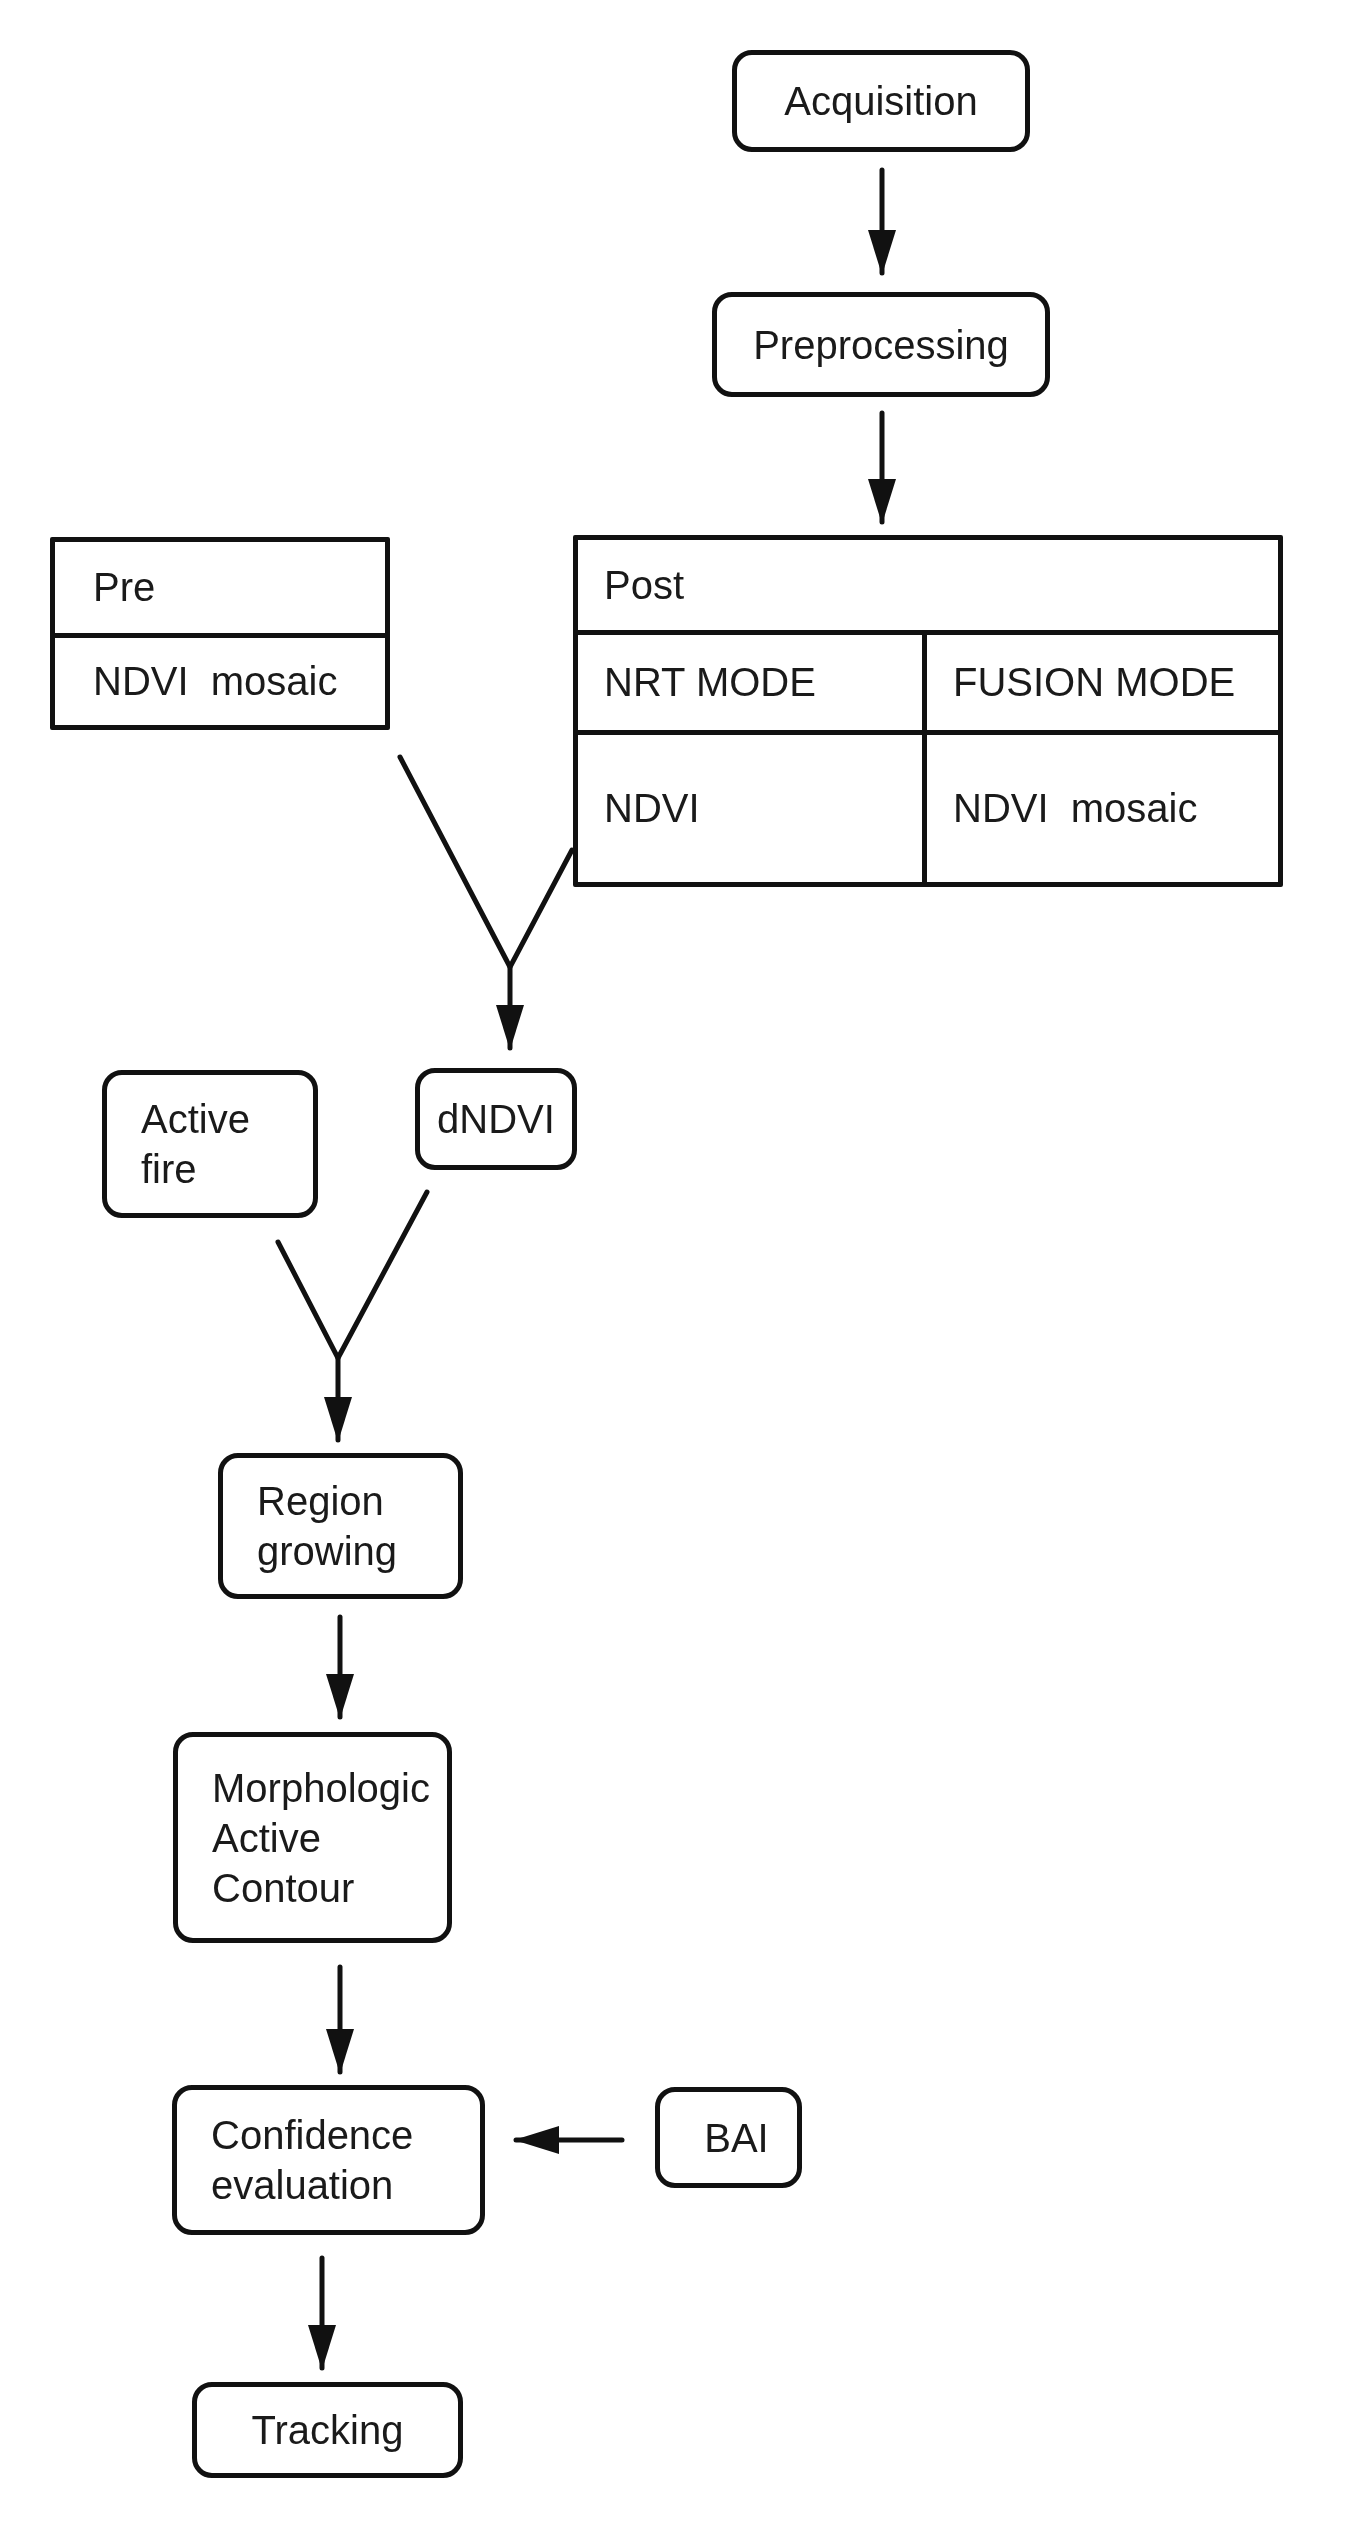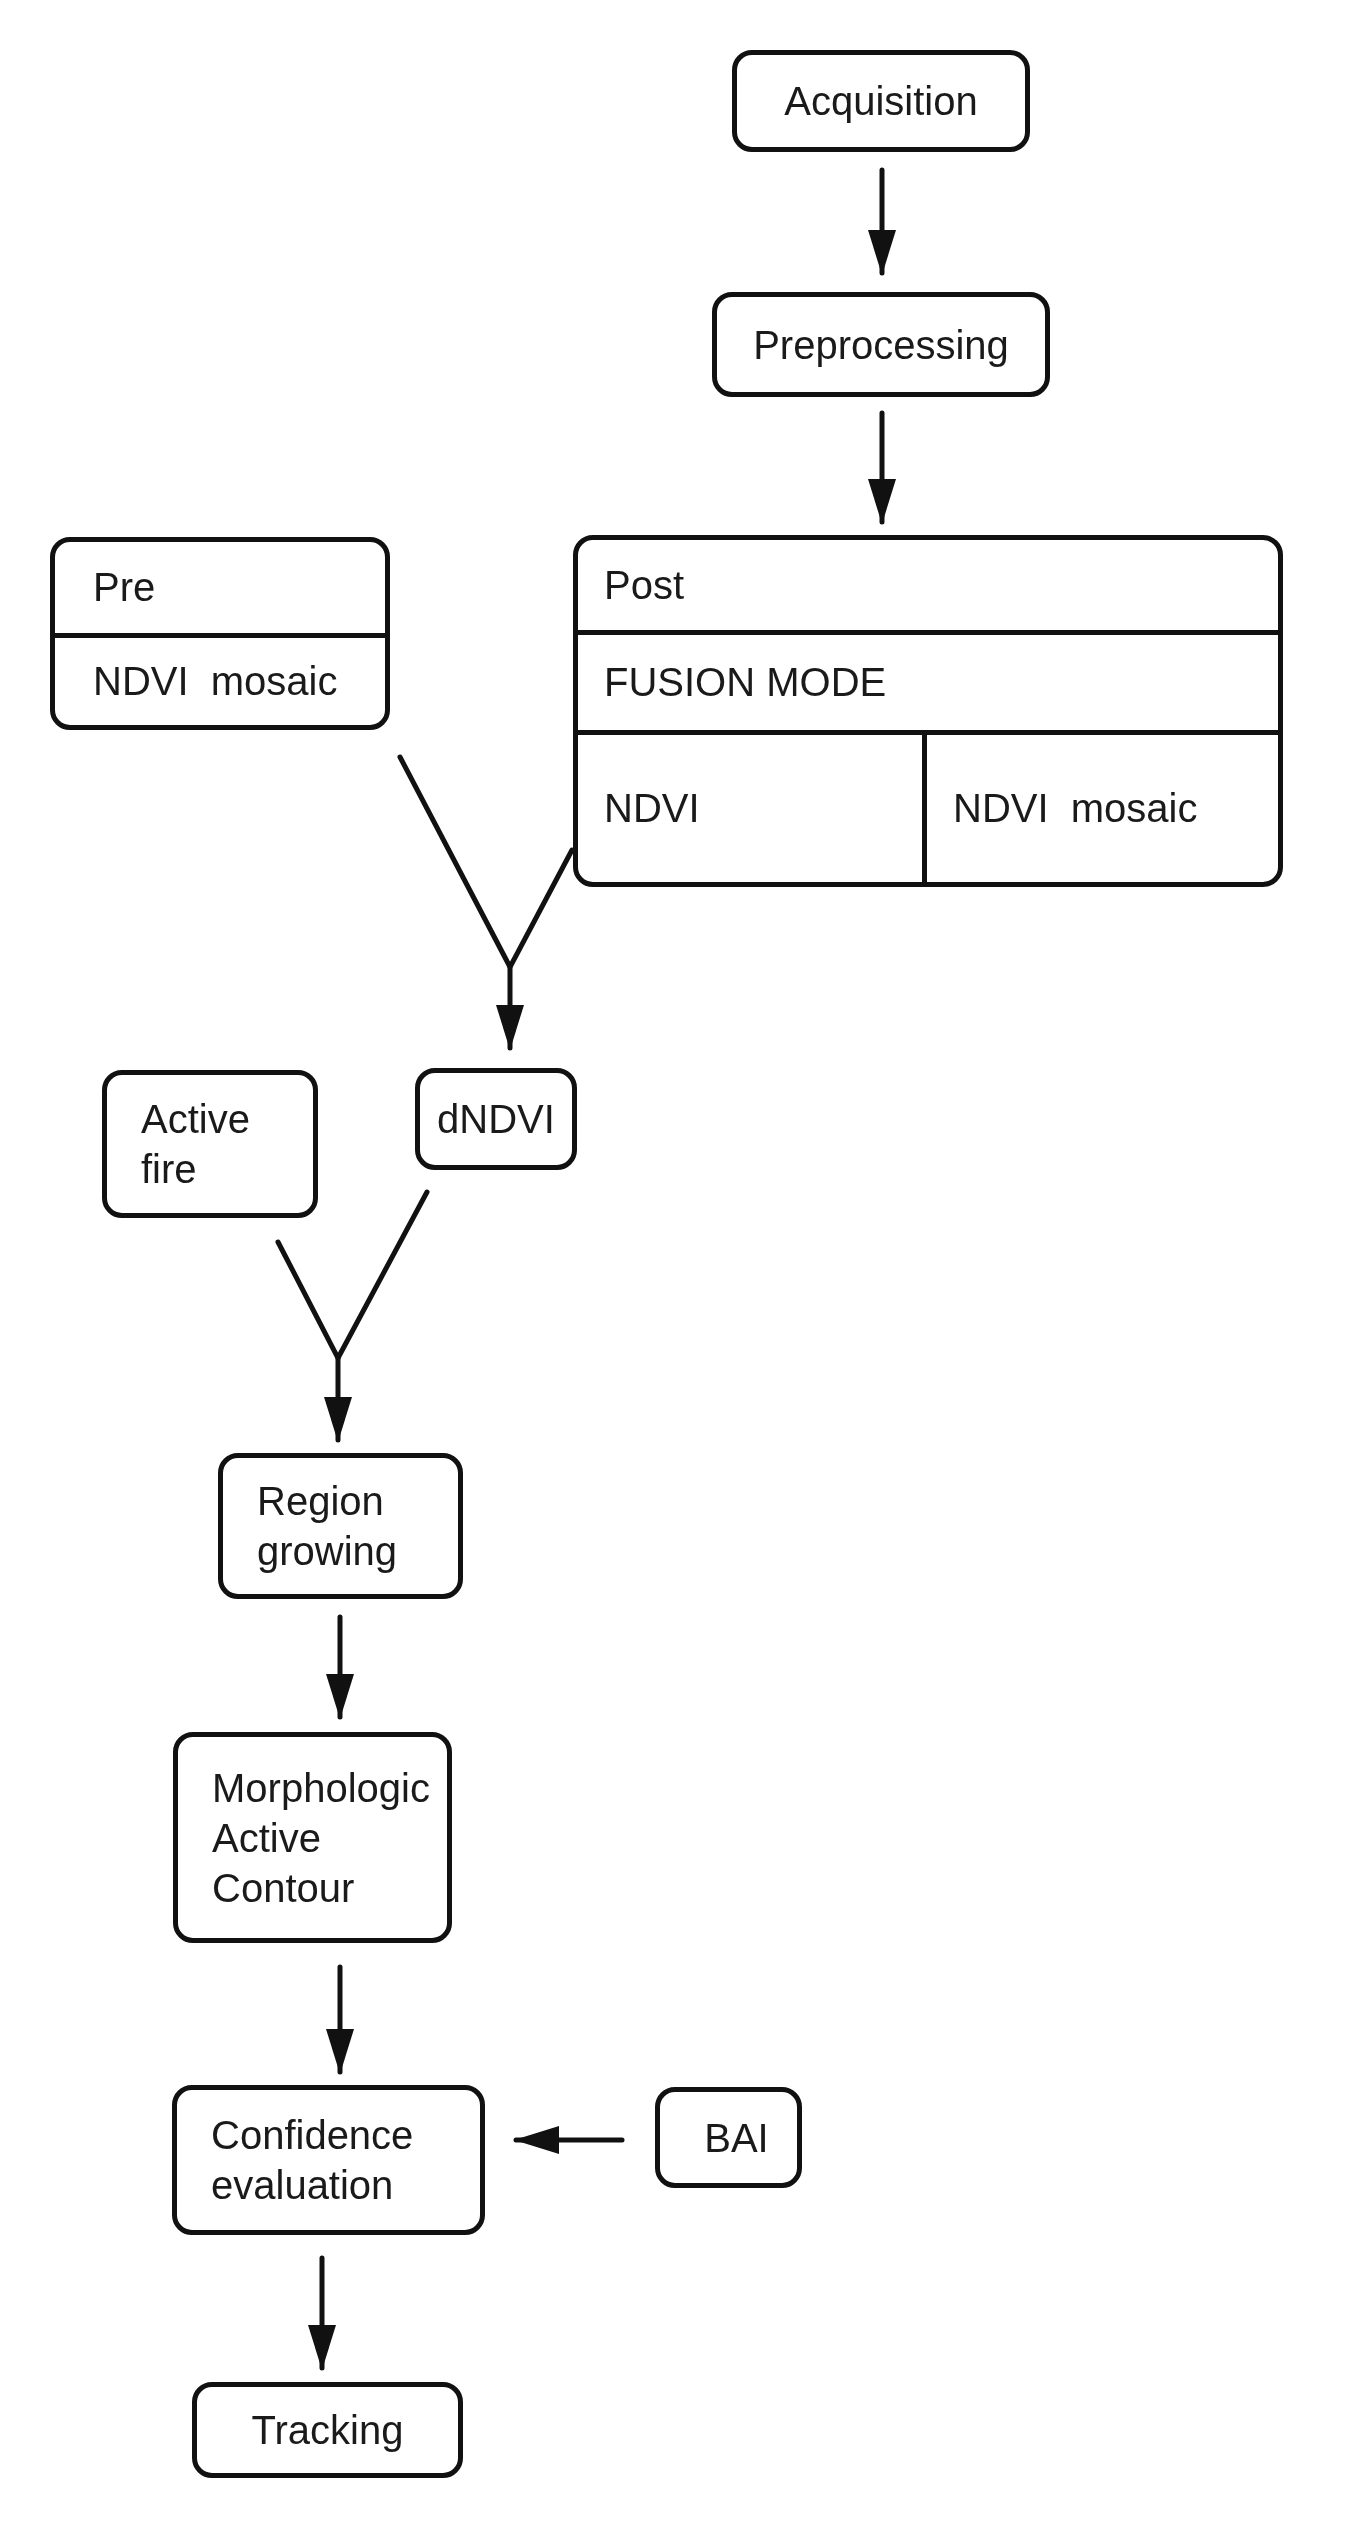--- a/index.html
+++ b/index.html
@@ -12,21 +12,21 @@
     border:5px solid #111111; border-radius:20px;
     display:flex; align-items:center; font-size:40px; line-height:1.25;
   }
   .node.center { justify-content:center; text-align:center; }
   .node.leftalign { justify-content:flex-start; padding-left:34px; }
   .lbl { white-space:pre-line; }
   .lbl-one { white-space:pre; }
 
   .tbl {
     position:absolute; box-sizing:border-box; background:#ffffff;
-    border:5px solid #111111; border-radius:20px;
+    border:5px solid #111111; border-radius:2px;
     display:flex; flex-direction:column; font-size:40px; overflow:hidden;
   }
   .tbl-header {
     border-bottom:5px solid #111111;
     display:flex; align-items:center; padding-left:26px; box-sizing:border-box;
   }
   .tbl-row { display:flex; box-sizing:border-box; }
   .tbl-row.mid { border-bottom:5px solid #111111; }
   .cell {
     display:flex; align-items:center; padding-left:26px;
@@ -70,20 +70,23 @@
 
   <div class="node center" style="left:712px; top:292px; width:338px; height:105px;">
     <span class="lbl-one">Preprocessing</span>
   </div>
 
   <div class="tbl" style="left:573px; top:535px; width:710px; height:352px;">
     <div class="tbl-header" style="flex:0 0 95px;">
       <span class="lbl-one">Post</span>
     </div>
     <div class="tbl-row mid" style="flex:0 0 100px;">
+      <div class="cell divided" style="flex:0 0 349px;">
+        <span>NRT MODE</span>
+      </div>
       <div class="cell" style="flex:1 1 auto;">
         <span>FUSION MODE</span>
       </div>
     </div>
     <div class="tbl-row" style="flex:1 1 auto;">
       <div class="cell divided" style="flex:0 0 349px;">
         <span>NDVI</span>
       </div>
       <div class="cell" style="flex:1 1 auto;">
         <span>NDVI  mosaic</span>

